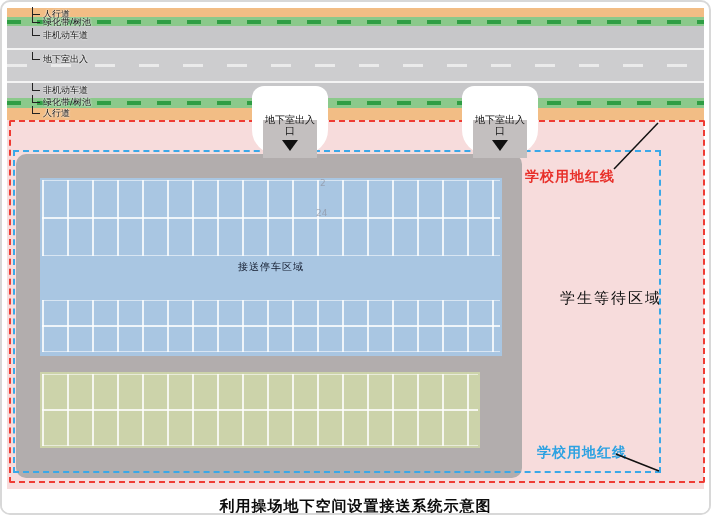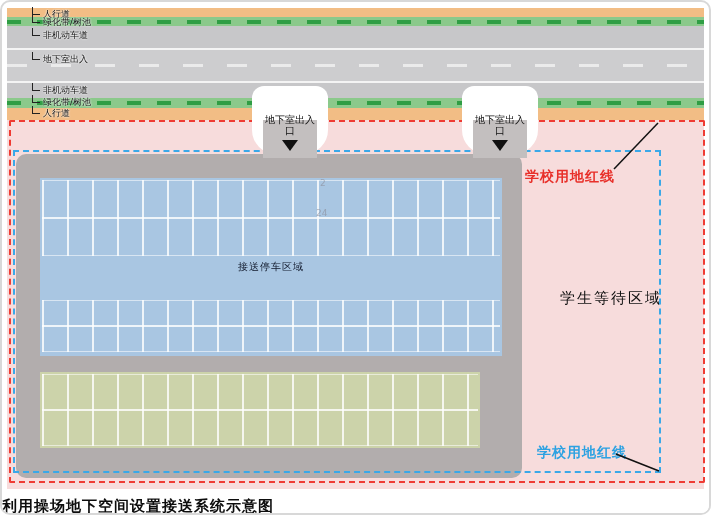--- a/index.html
+++ b/index.html
@@ -119,21 +119,21 @@
 
   
   .scribble { position:absolute; color:#8a8a96; opacity:.6; font-size:9px; z-index:4; }
   .scribble-1 { left:318px; top:176px; }
   .scribble-2 { left:314px; top:206px; }
 
   .callouts { position:absolute; left:0; top:0; width:711px; height:525px; z-index:7; pointer-events:none; }
 
   .titlebar {
     position:absolute; left:0; right:0; top:487px; height:34px; background:#fff;
-    display:flex; align-items:center; justify-content:flex-start; z-index:4;
+    display:flex; align-items:center; justify-content:center; z-index:4;
   }
   .diagram-title { font-size:15px; font-weight:bold; color:#0d0d0d; letter-spacing:1px; }
 </style>
 </head>
 <body>
 
 <div class="card">
 
   <div class="band sidewalk-top"></div>
   <div class="band green-top"></div>

